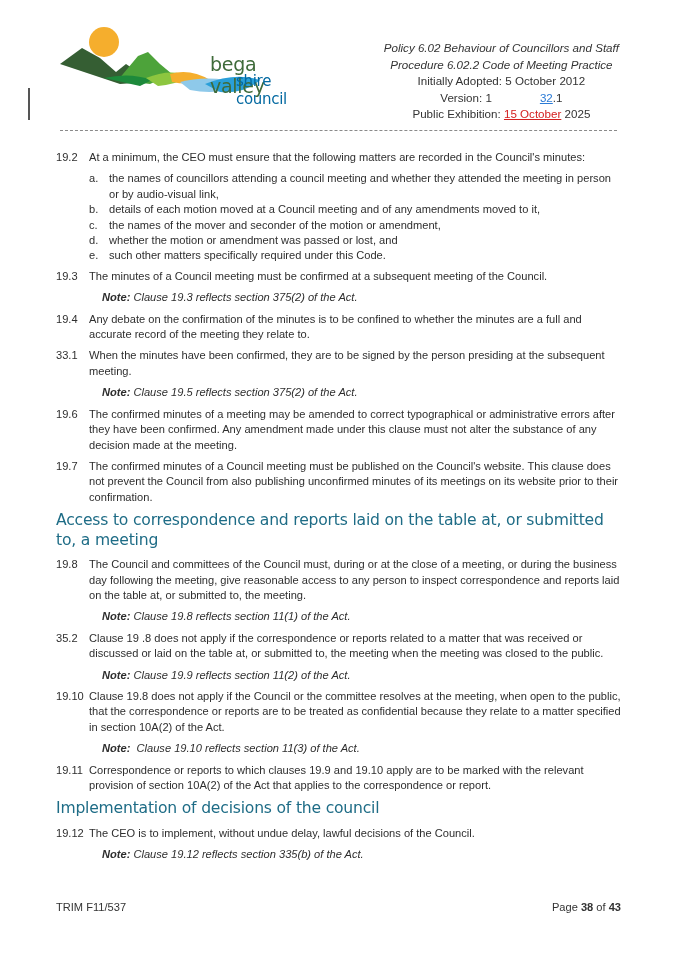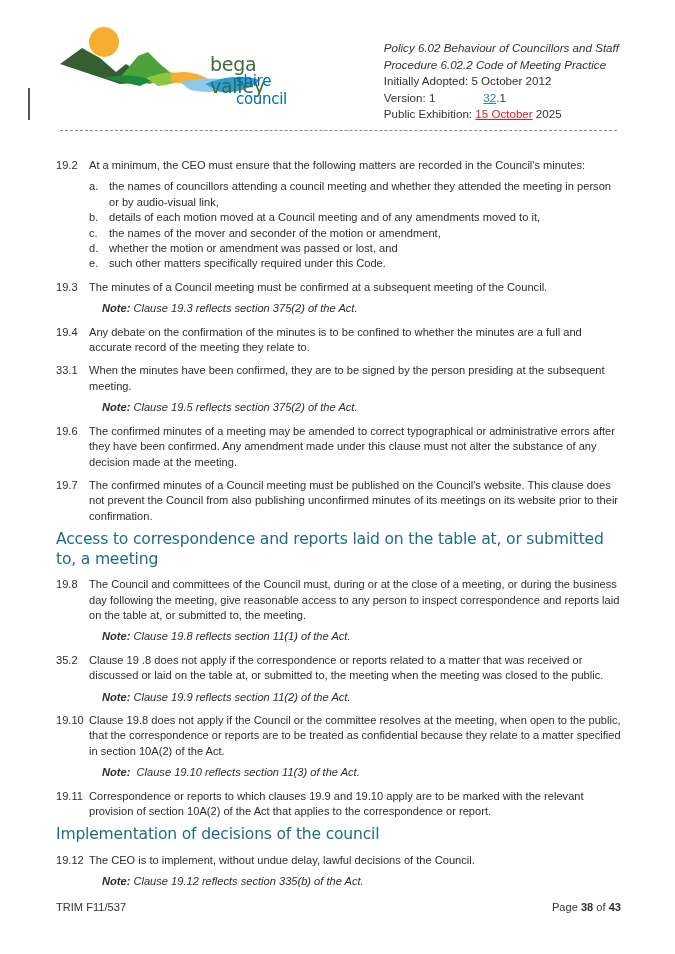--- a/index.html
+++ b/index.html
@@ -6,30 +6,30 @@
   body { width: 675px; height: 954px; position: relative; overflow: hidden;
          font-family: "Liberation Sans", sans-serif; color: #2b2b2b; }
   .page { position: absolute; left: 0; top: 0; width: 675px; height: 954px; }
 
   
   .logo { position: absolute; left: 60px; top: 22px; width: 225px; height: 72px; }
   .logo-text1 { position: absolute; left: 150px; top: 31px; font-size: 19px; color: #3f6b3a;
                 font-family: "DejaVu Sans", sans-serif; letter-spacing: -0.3px; }
   .logo-text2 { position: absolute; left: 176px; top: 50px; font-size: 15px; color: #0369a1;
                 font-family: "DejaVu Sans", sans-serif; letter-spacing: -0.3px; }
-  .meta { position: absolute; right: 56px; top: 40px; text-align: left; font-size: 11.6px; line-height: 16.6px; color: #333; }
+  .meta { position: absolute; right: 56px; top: 40px; text-align: center; font-size: 11.6px; line-height: 16.6px; color: #333; }
   .meta .it { font-style: italic; }
   .ver-ins { color: #2b7bd6; text-decoration: underline; margin-left: 48px; }
   .red-ul { color: #d42020; text-decoration: underline; }
   .header-rule { position: absolute; left: 60px; top: 130px; width: 557px; height: 0; border-top: 1.5px dashed #8a8a8a; }
   .change-bar { position: absolute; left: 28px; top: 88px; width: 1.5px; height: 32px; background: #555; }
 
   
   .body { position: absolute; left: 56px; top: 150px; width: 565px; font-size: 11.1px; line-height: 15.4px; color: #2e2e2e; }
-  .clause { display: flex; margin-bottom: 6px; margin-top: 8px; }
+  .clause { display: flex; margin-bottom: 6px; }
   .clause .num { width: 33px; flex-shrink: 0; }
   .clause .txt { flex: 1; }
   .list { margin: 6px 0 5px 33px; padding: 0; }
   .list .li { display: flex; }
   .list .li .ltr { width: 20px; flex-shrink: 0; padding-left: 0px; }
   .note { margin: 0 0 6px 46px; font-style: italic; }
   .note b { font-weight: bold; }
   .heading { font-family: "DejaVu Sans", sans-serif; color: #1e6c86; font-size: 15.6px; line-height: 19.5px; margin: 4px 0 7px 0; letter-spacing: -0.2px; }
 
   

